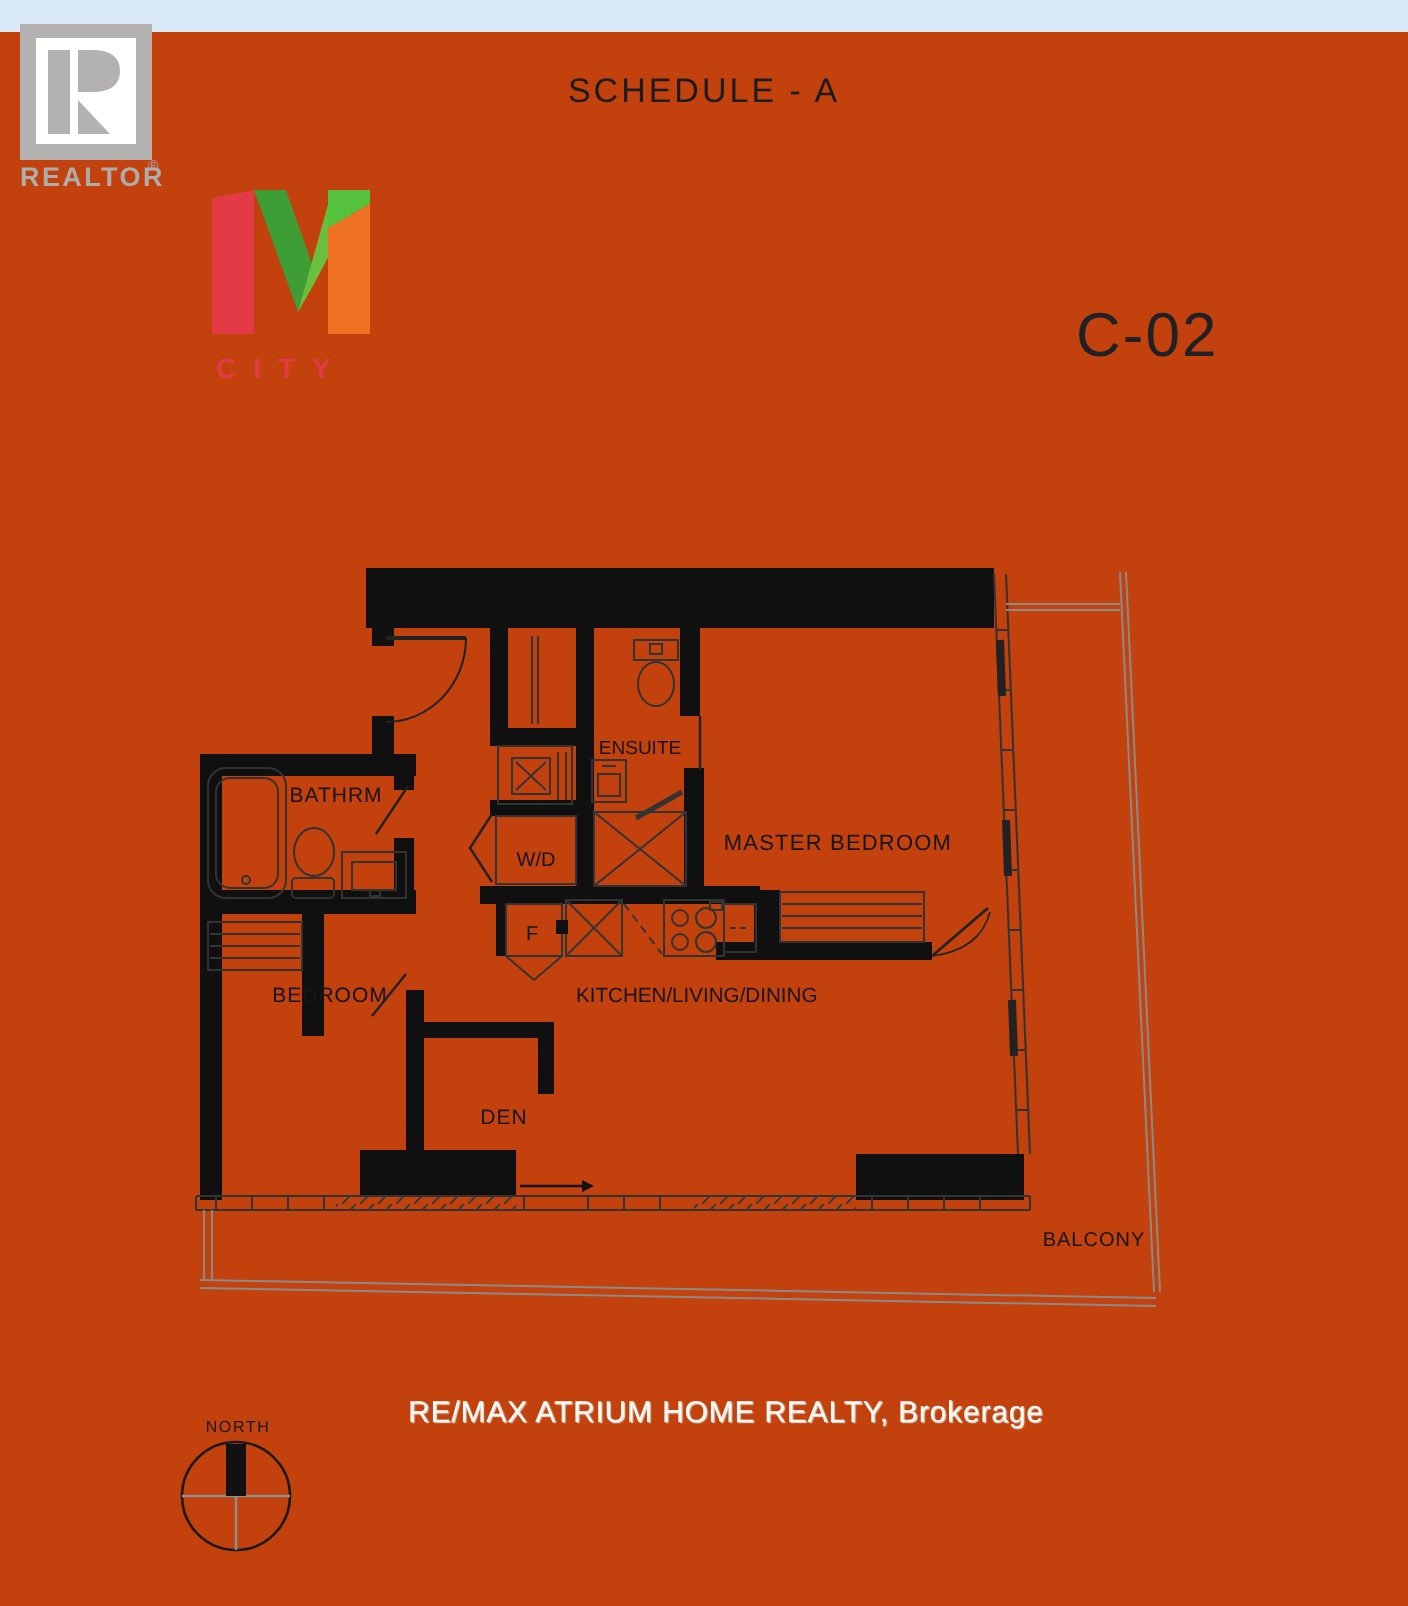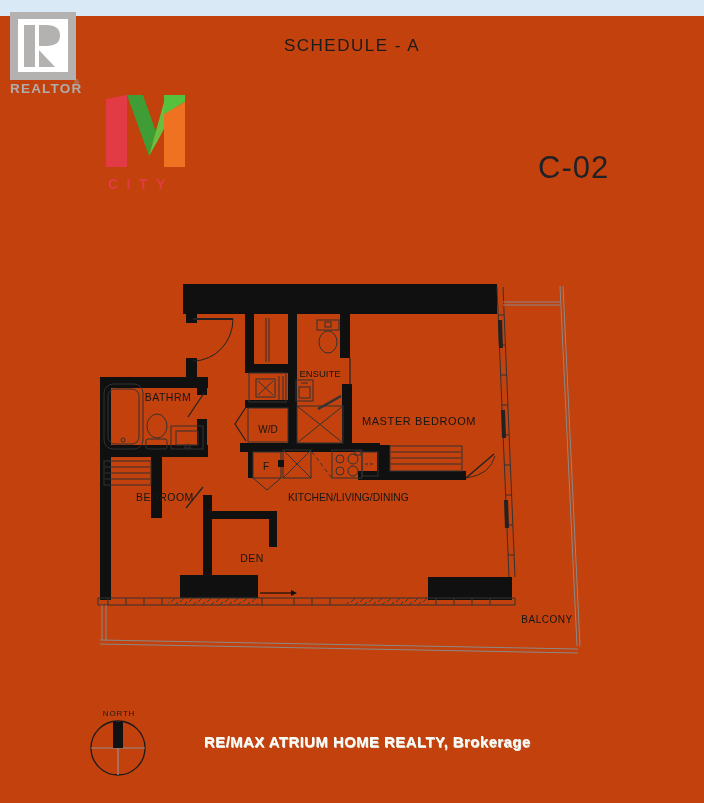--- a/index.html
+++ b/index.html
@@ -5,21 +5,21 @@
   html,body{margin:0;padding:0;background:#dcdcdc;}
   .page{position:relative;width:704px;height:803px;background:#c2410c;overflow:hidden;
         font-family:"Liberation Sans",sans-serif;padding-left:32px;}
   .top-strip{position:absolute;top:0;left:0;width:704px;height:16px;background:#d9e9f6;}
   .schedule-title{position:absolute;top:36px;left:0;width:704px;text-align:center;
         font-size:17px;letter-spacing:1.5px;color:#1c1c1c;}
   .unit-code{position:absolute;top:150px;left:538px;font-size:31px;color:#1f2126;letter-spacing:1px;}
   .realtor{position:absolute;top:12px;left:8px;}
   .mcity{position:absolute;top:90px;left:100px;}
   .plan{position:absolute;top:0;left:0;}
-  .watermark{position:absolute;top:733px;left:204px;width:320px;font-size:15px;font-weight:bold;
+  .watermark{position:absolute;top:698px;left:204px;width:320px;font-size:15px;font-weight:normal;
         color:#fafaf6;letter-spacing:.4px;text-shadow:.6px .6px .6px #e5e3dd;white-space:nowrap;}
   svg text{font-family:"Liberation Sans",sans-serif;}
 </style>
 </head>
 <body>
 
 <div class="page">
   <div class="top-strip"></div>
 
   <div class="schedule-title">SCHEDULE - A</div>

